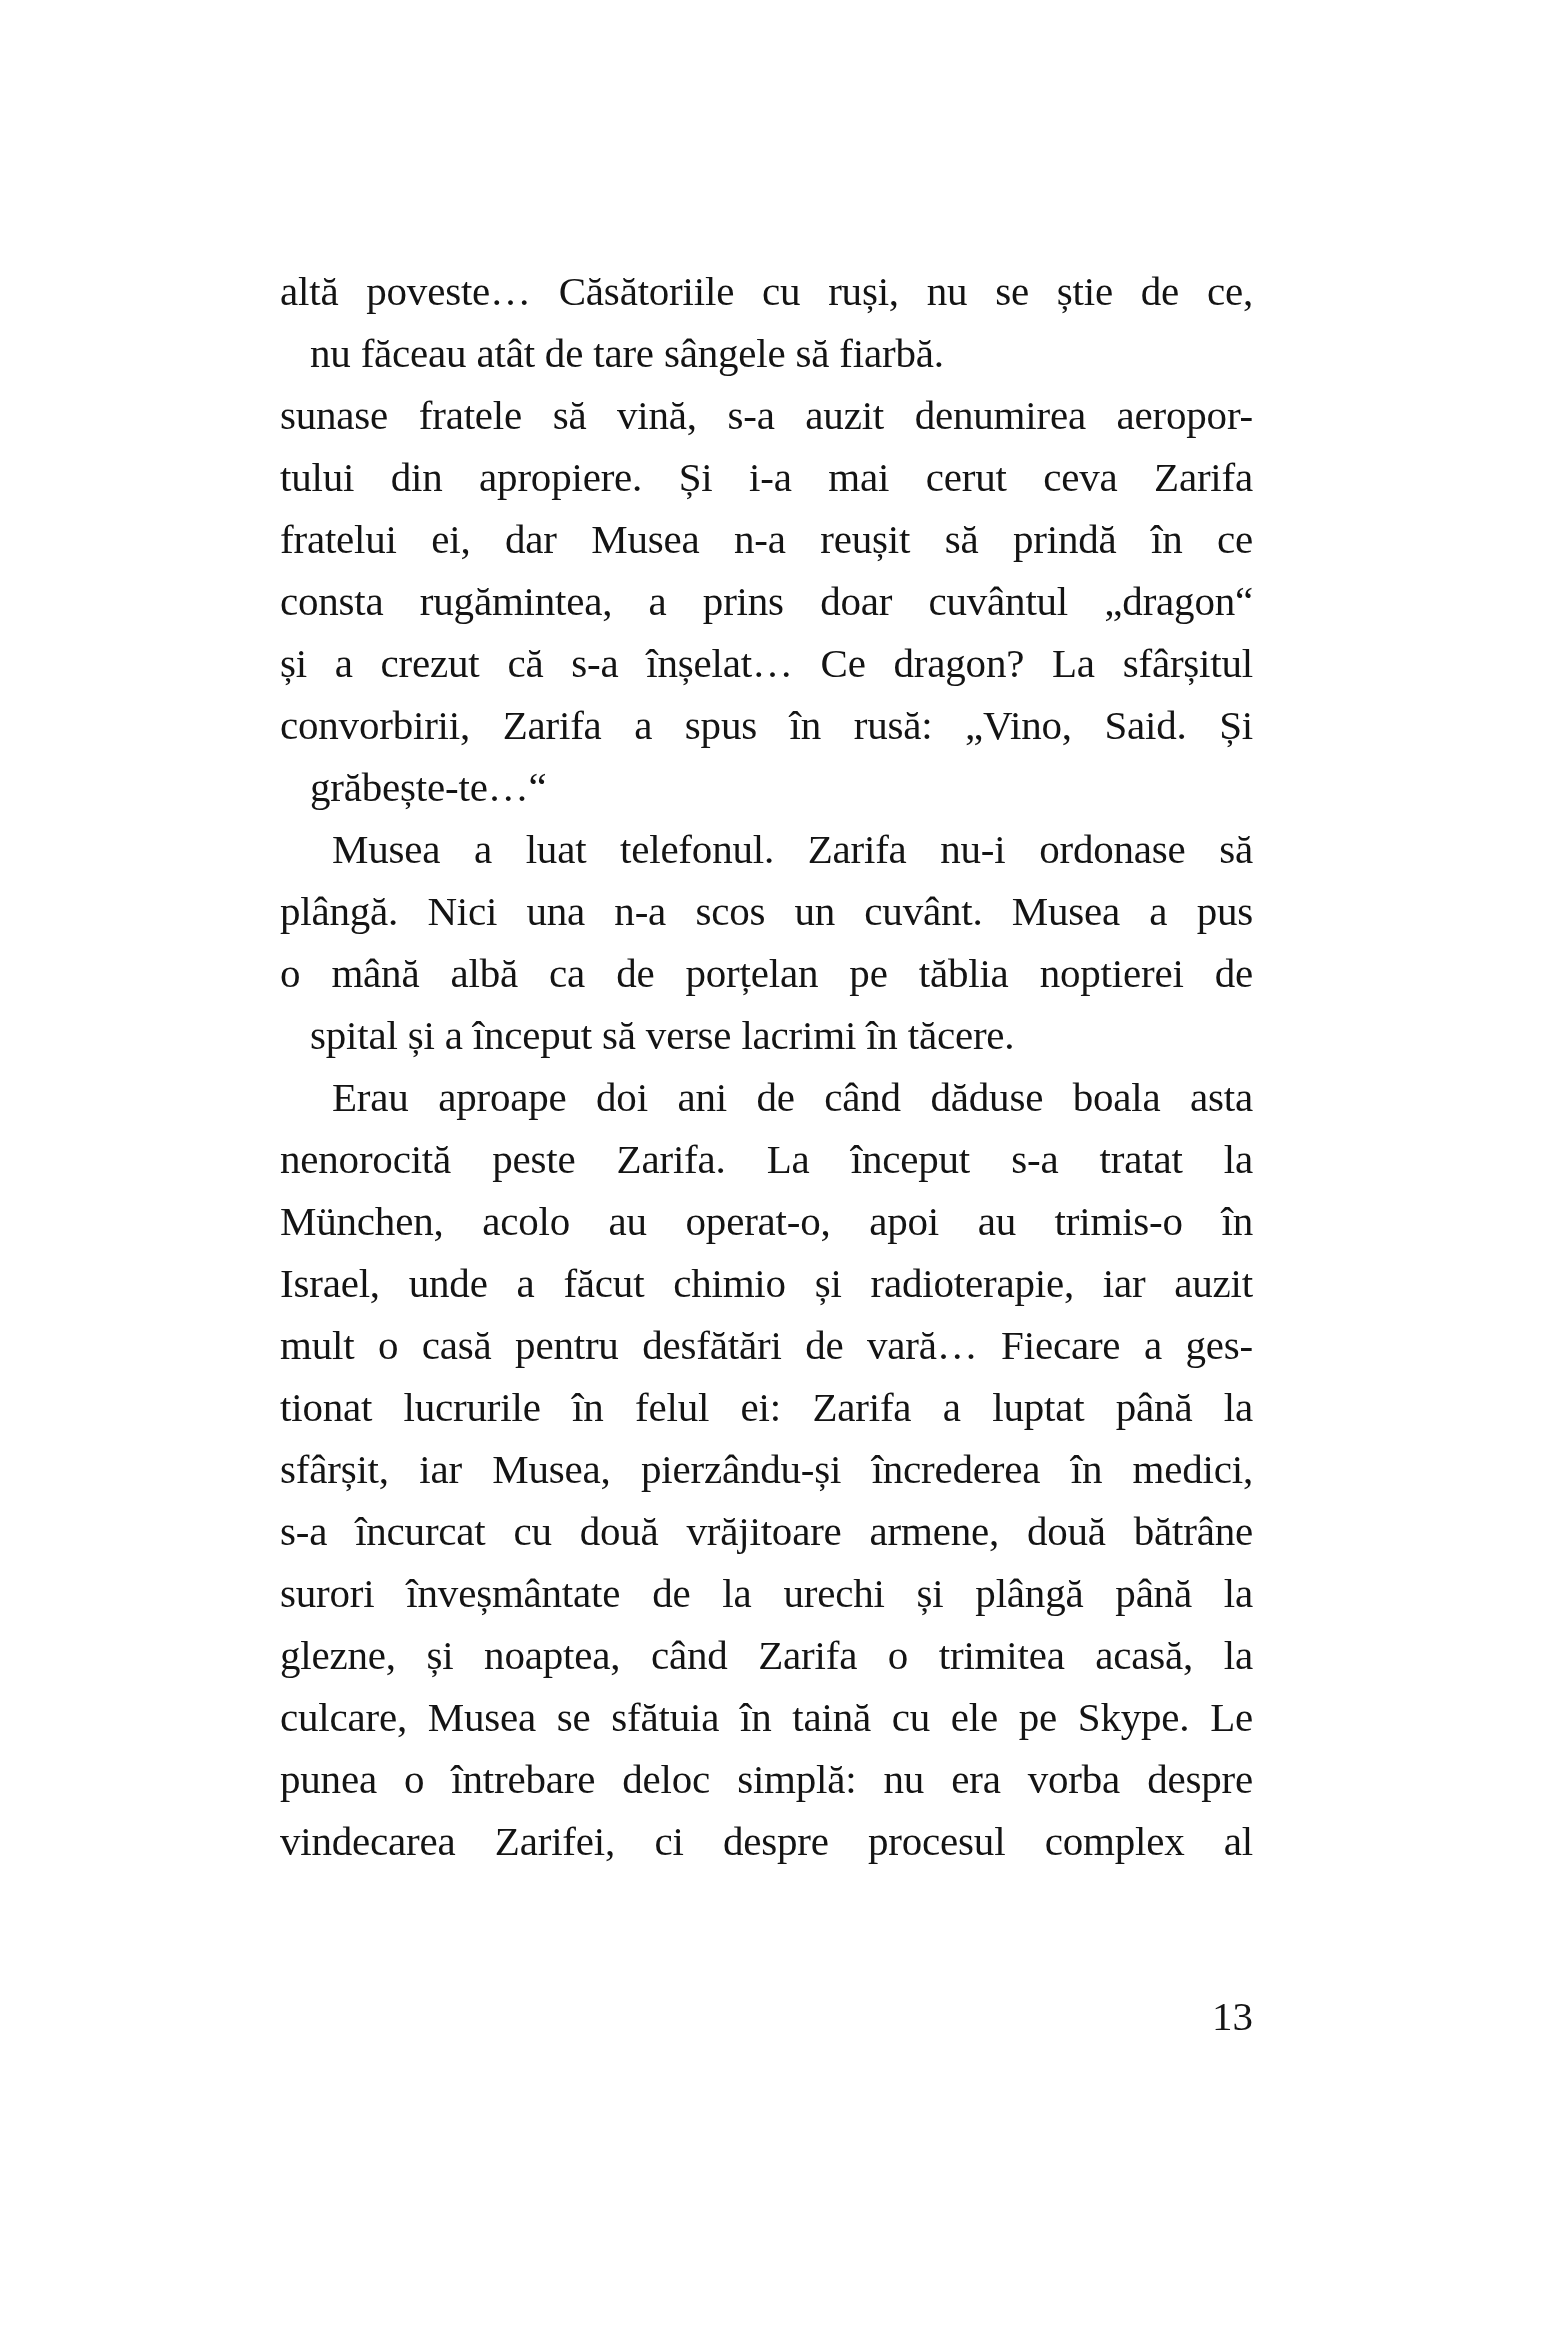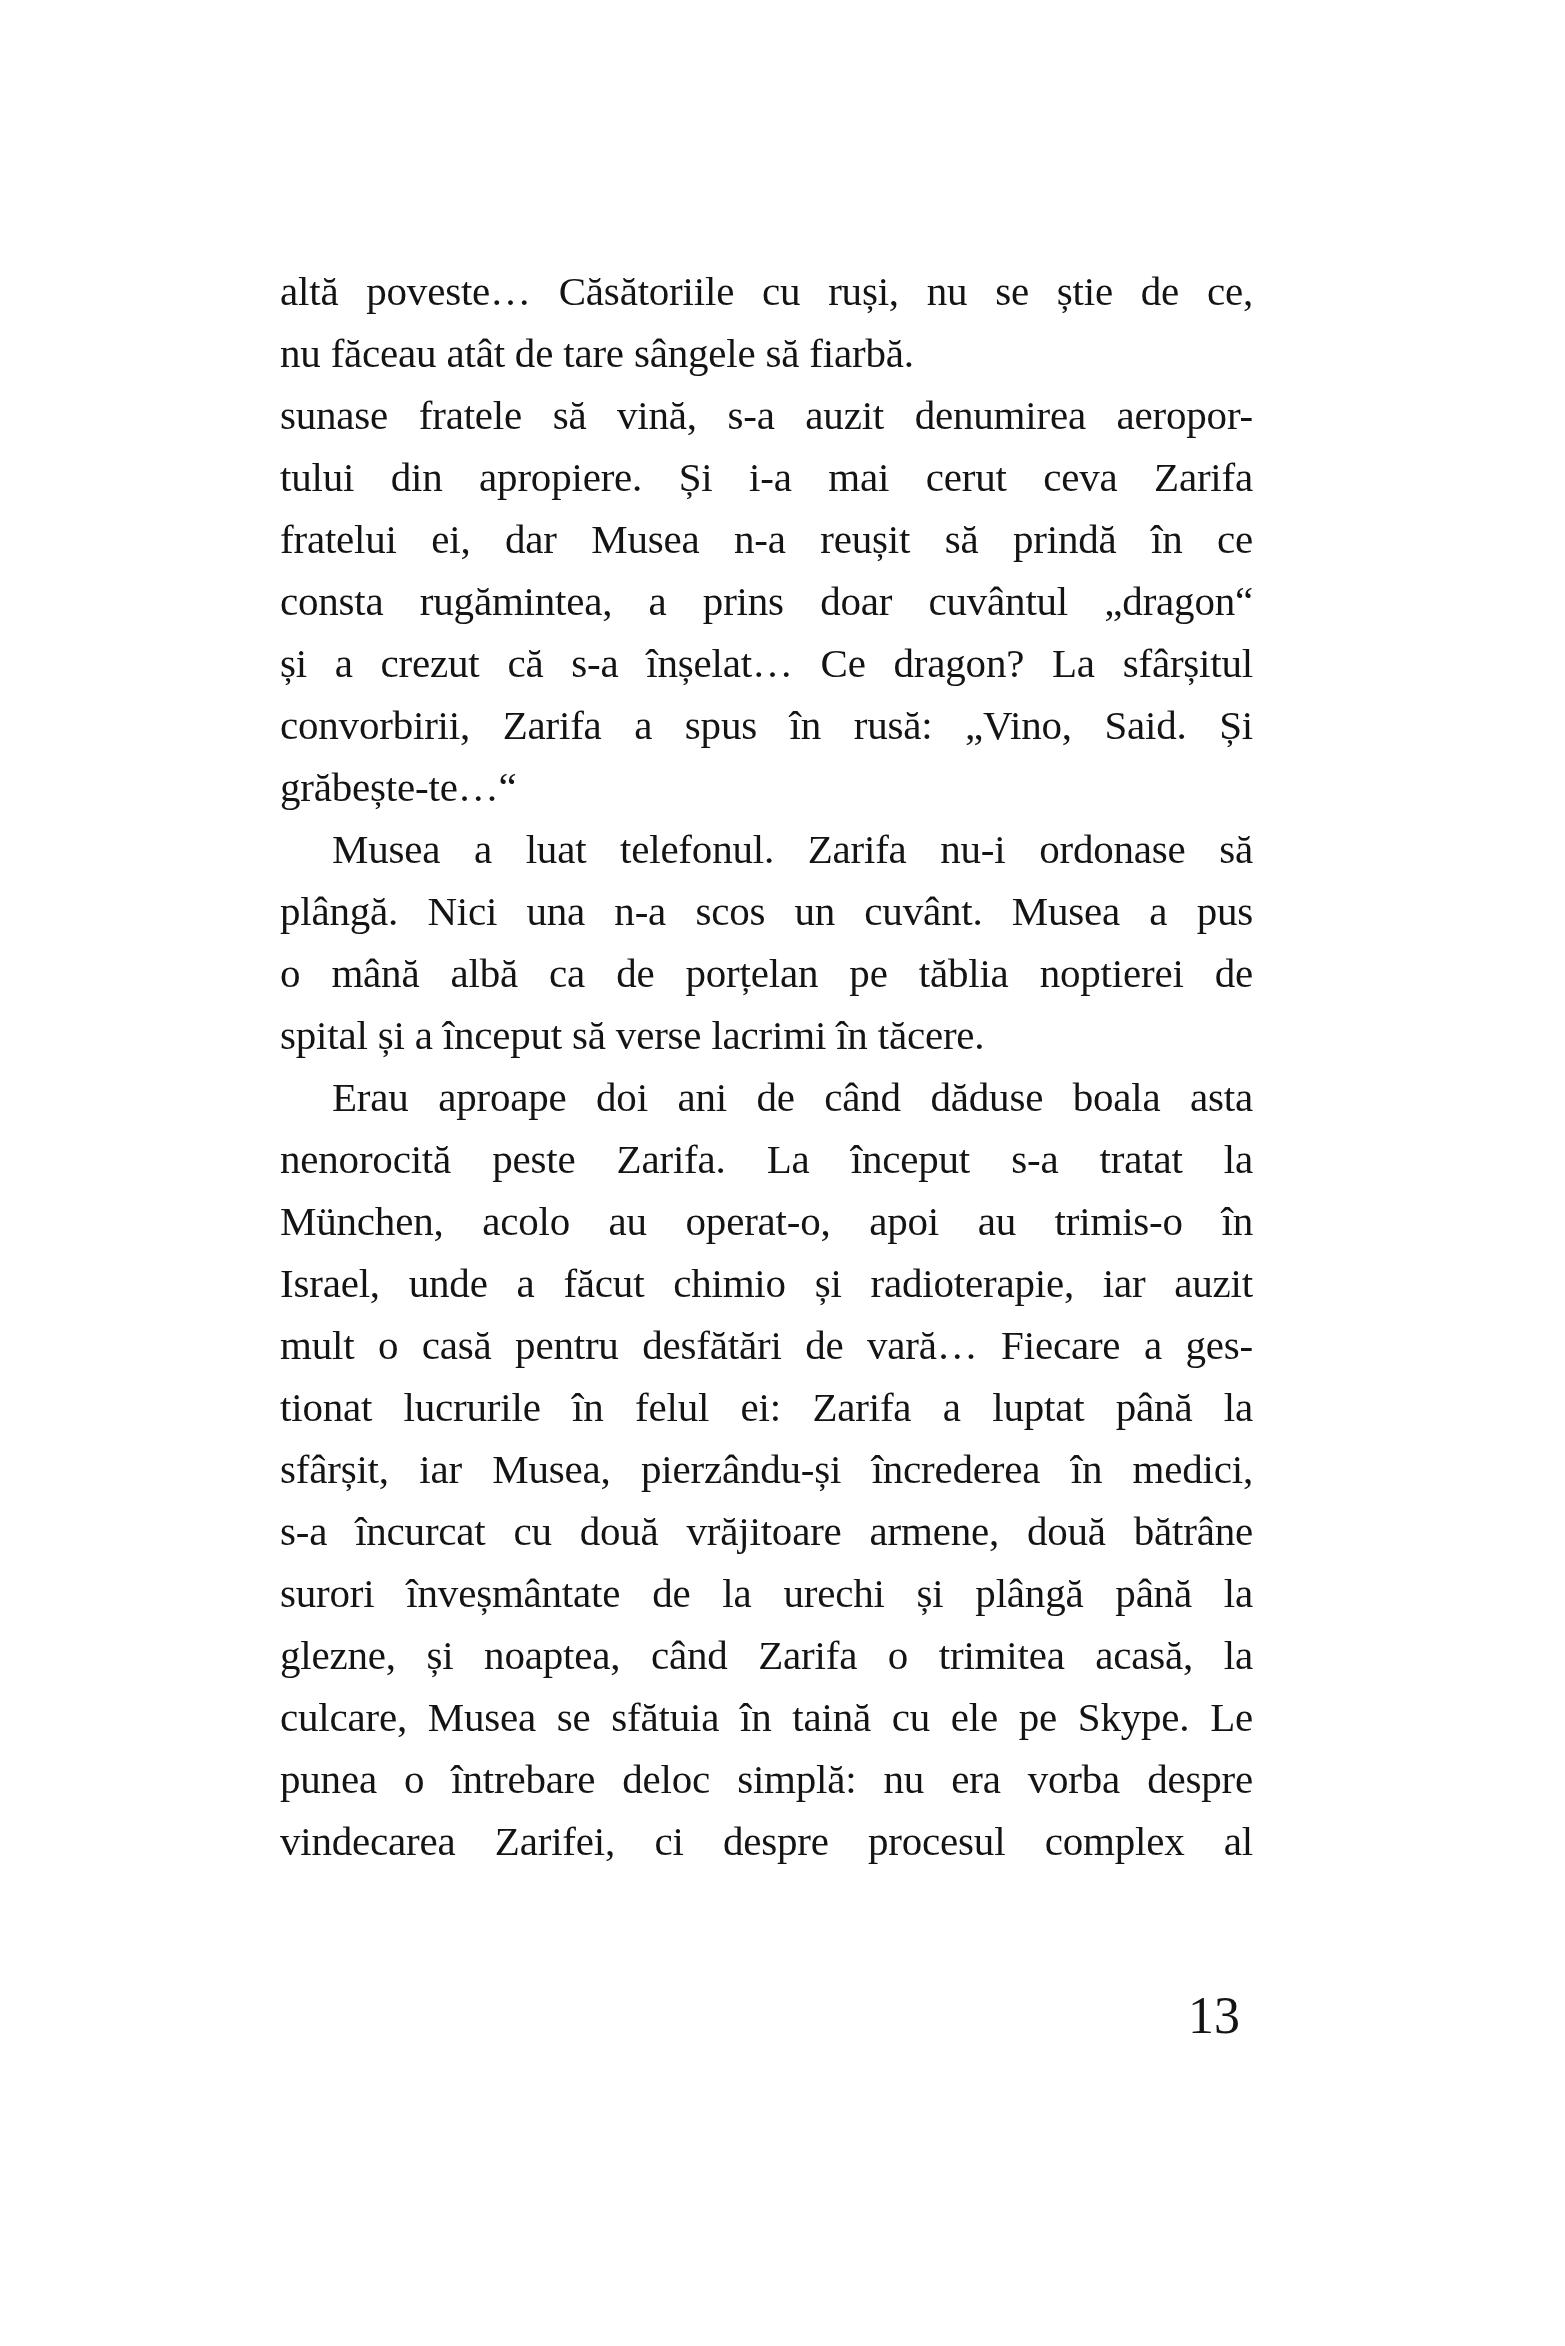--- a/index.html
+++ b/index.html
@@ -34,28 +34,29 @@
   .text-line {
     height: 62px;
     text-align: justify;
     text-align-last: justify;
   }
   .text-line.indent {
     text-indent: 52px;
   }
   .text-line.para-end {
     text-align-last: left;
+    margin-left: 30px;
   }
   .page-number {
     position: absolute;
-    left: 267px;
+    left: 280px;
     top: 1985px;
     width: 973px;
     text-align: right;
-    font-size: 52px;
+    font-size: 41px;
     line-height: 62px;
     color: #141414;
   }
 </style>
 </head>
 <body>
 
 <div class="book-page">
   <div class="text-block">
       <div class="text-line">altă poveste… Căsătoriile cu ruși, nu se știe de ce,</div>

